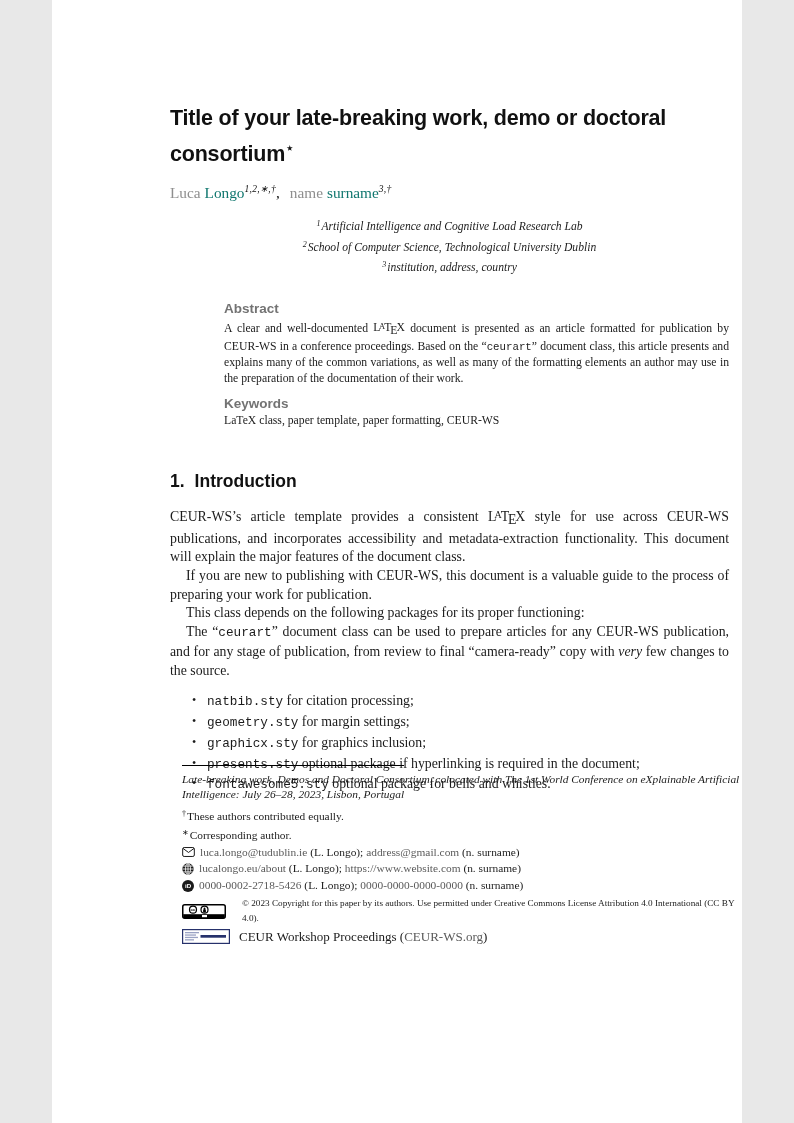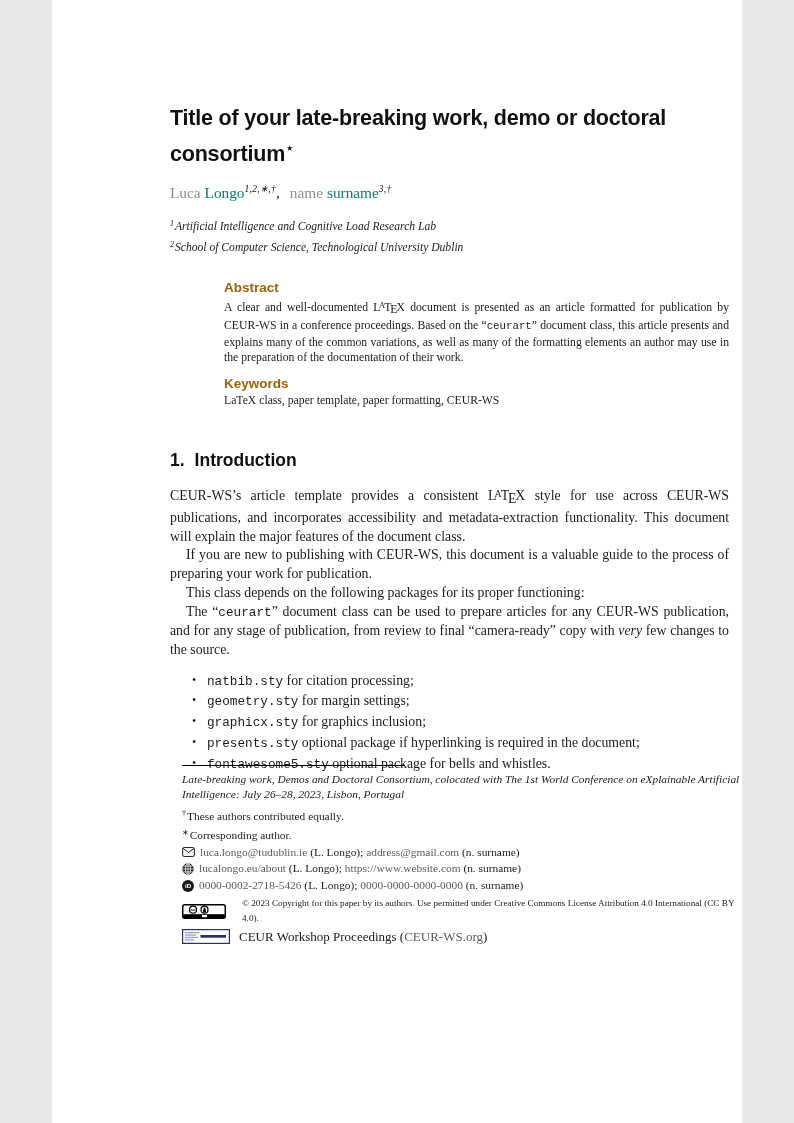--- a/index.html
+++ b/index.html
@@ -9,27 +9,27 @@
 
   
   .title{font-family:"Liberation Sans",sans-serif;font-weight:700;font-size:21.5px;
          line-height:29.5px;color:#111;margin:104px 0 0 0;letter-spacing:-0.2px;}
   .title .star{font-size:12px;font-weight:700;vertical-align:9px;margin-left:1px;}
   .authors{margin-top:14px;font-size:15.3px;color:#111;}
   .authors .given{color:#8e8e8e;margin-right:4px;}
   .authors .family{color:#0f766e;}
   .authors sup{font-size:9.5px;font-style:italic;vertical-align:6px;letter-spacing:0.3px;}
   .authors .sep{margin-right:10px;}
-  .affils{margin-top:13px;font-style:italic;font-size:11.6px;line-height:17.6px;}
+  .affils{margin-top:13px;font-style:italic;font-size:11.6px;line-height:17.6px;text-align:center;}
   .affils sup{font-size:8px;vertical-align:4px;margin-right:1px;}
 
   
   .abstract-block{margin-left:54px;margin-top:24px;}
   .mini-head{font-family:"Liberation Sans",sans-serif;font-weight:700;font-size:13.5px;
-             color:#a16207;margin:0;line-height:16px;}
+             color:#737373;margin:0;line-height:16px;}
   .kw-head{margin-top:10px;}
   .abs-text{margin:2px 0 0 0;font-size:11.7px;line-height:15.6px;text-align:justify;}
   .kw-text{margin:1px 0 0 0;font-size:11.7px;line-height:15.6px;}
 
   
   .section-head{margin-top:42px;font-family:"Liberation Sans",sans-serif;font-weight:700;
                 font-size:17.5px;color:#111;display:flex;gap:10px;}
   .bodytext{margin-top:14px;}
   .bodytext p{margin:0;font-size:13.8px;line-height:18.7px;text-align:justify;text-indent:16px;}
   .bodytext p.noindent{text-indent:0;}
@@ -62,20 +62,21 @@
 <div class="page">
   <div class="content">
 
     <h1 class="title"><span>Title of your late-breaking work, demo or doctoral consortium</span><sup class="star">⋆</sup></h1>
 
     <div class="authors"><span class="given">Luca</span><span class="family">Longo</span><sup>1,2,∗,†</sup><span class="sep">,</span><span class="given">name</span><span class="family">surname</span><sup>3,†</sup></div>
 
     <div class="affils">
       <div><sup>1</sup><span>Artificial Intelligence and Cognitive Load Research Lab</span></div>
       <div><sup>2</sup><span>School of Computer Science, Technological University Dublin</span></div>
+      <div><sup>3</sup><span>institution, address, country</span></div>
     </div>
 
     <div class="abstract-block">
       <h3 class="mini-head">Abstract</h3>
       <p class="abs-text"><span>A clear and well-documented </span><span class="latex"><span>L</span><span class="la">A</span><span>T</span><span class="le">E</span><span>X</span></span><span> document is presented as an article formatted for publication by CEUR-WS in a conference proceedings. Based on the “</span><span class="mono">ceurart</span><span>” document class, this article presents and explains many of the common variations, as well as many of the formatting elements an author may use in the preparation of the documentation of their work.</span></p>
       <h3 class="mini-head kw-head">Keywords</h3>
       <p class="kw-text">LaTeX class, paper template, paper formatting, CEUR-WS</p>
     </div>
 
     <div class="section-head">

